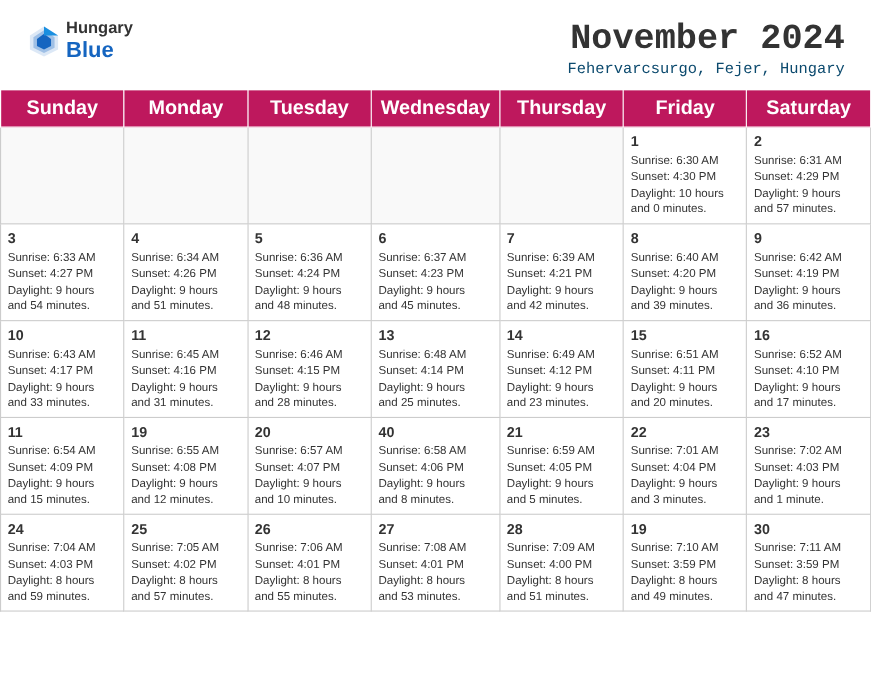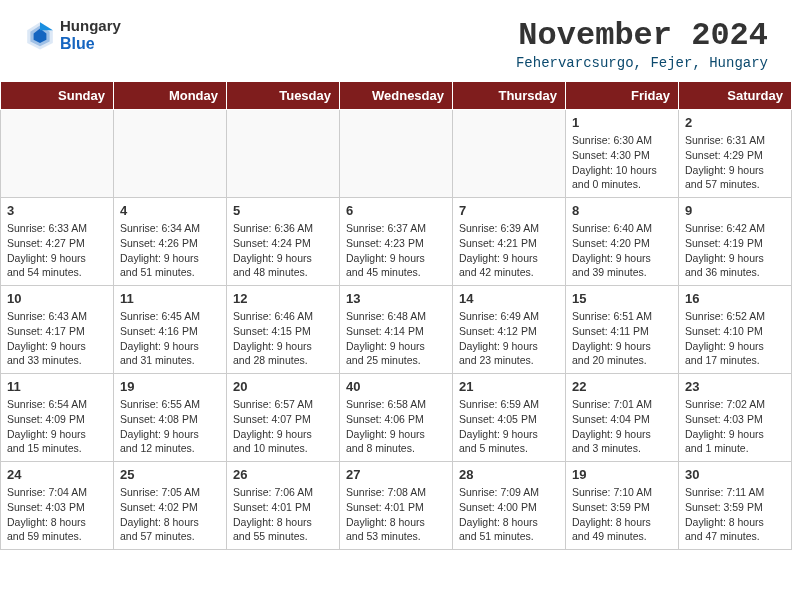--- a/index.html
+++ b/index.html
@@ -25,21 +25,21 @@
       display: flex;
       flex-direction: column;
       line-height: 1.1;
     }
     .logo-general {
       font-size: 15px;
       font-weight: bold;
       color: #333;
     }
     .logo-blue {
-      font-size: 16px;
+      font-size: 20px;
       font-weight: bold;
       color: #1565c0;
     }
     .logo-icon {
       width: 32px;
       height: 32px;
     }
     .title-block {
       text-align: right;
       font-family: Liberation Mono, monospace;
@@ -54,26 +54,26 @@
       font-size: 14px;
       color: #0c4a6e;
       margin-top: 2px;
     }
     .calendar {
       width: 100%;
       border-collapse: collapse;
       margin: 0;
     }
     .calendar th {
-      background: #7f1d1d;
+      background: #be185d;
       color: #fff;
-      font-size: 13px;
+      font-size: 18px;
       font-weight: bold;
       padding: 6px 8px;
-      text-align: right;
+      text-align: center;
       border: 1px solid #fff;
     }
     .calendar td {
       border: 1px solid #ccc;
       vertical-align: top;
       padding: 5px 6px;
       width: calc(100%/7);
       font-size: 11px;
       color: #333;
       background: #fff;

